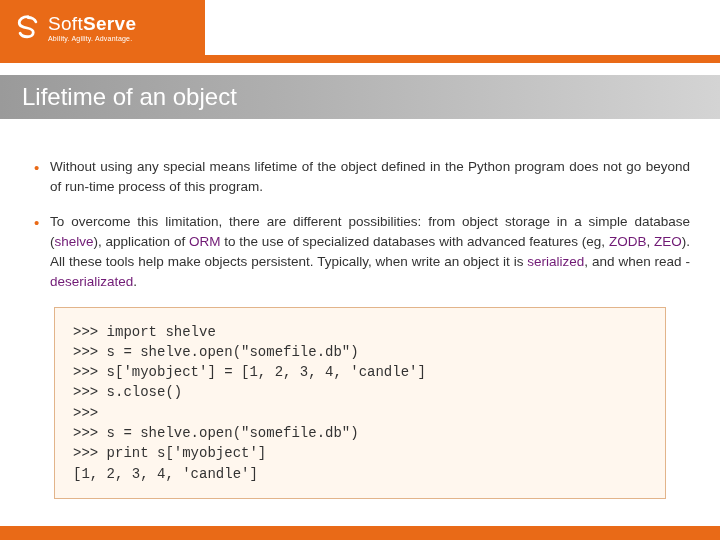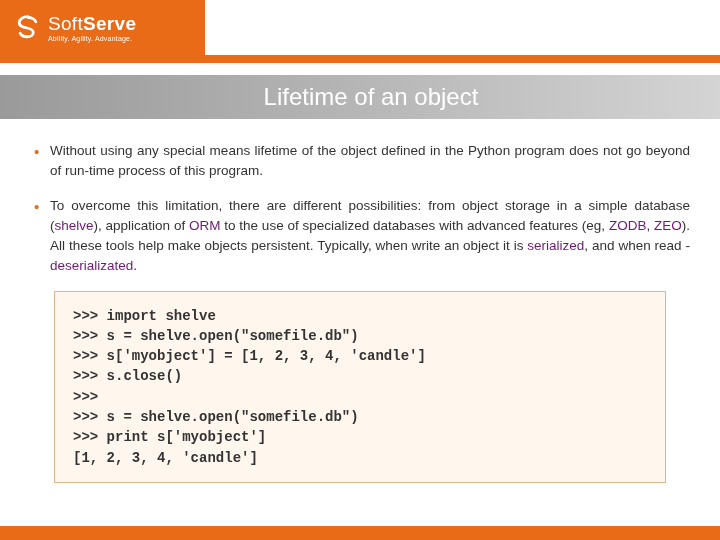--- a/index.html
+++ b/index.html
@@ -59,29 +59,29 @@
     height: 8px;
     background: #e96a17;
   }
   .title-bar {
     margin-top: 18px;
     height: 44px;
     background: linear-gradient(to right, #9a9a9a 0%, #b0b0b0 40%, #d4d4d4 100%);
     display: flex;
     align-items: center;
     padding-left: 22px;
-    justify-content: center;
   }
   .title-bar h1 {
     color: #fff;
     font-size: 24px;
     font-weight: 400;
   }
   .content {
     padding: 22px 30px 0 30px;
+    margin-top: 16px;
   }
   ul.bullets {
     list-style: none;
   }
   ul.bullets li {
     position: relative;
     padding-left: 20px;
     font-size: 13.5px;
     line-height: 1.5;
     color: #333;
@@ -97,21 +97,21 @@
     font-size: 15px;
   }
   .hl { color: #701a75; }
   .code-block {
     margin: 10px 24px 0 24px;
     background: #fff7ee;
     border: 1px solid #e2b48a;
     padding: 14px 18px;
     font-family: "Courier New", Courier, monospace;
     font-size: 14px;
-    font-weight: bold;
+    font-weight: normal;
     line-height: 1.45;
     color: #333;
     white-space: pre;
   }
   .footer-bar {
     position: absolute;
     left: 0;
     right: 0;
     bottom: 0;
     height: 14px;

